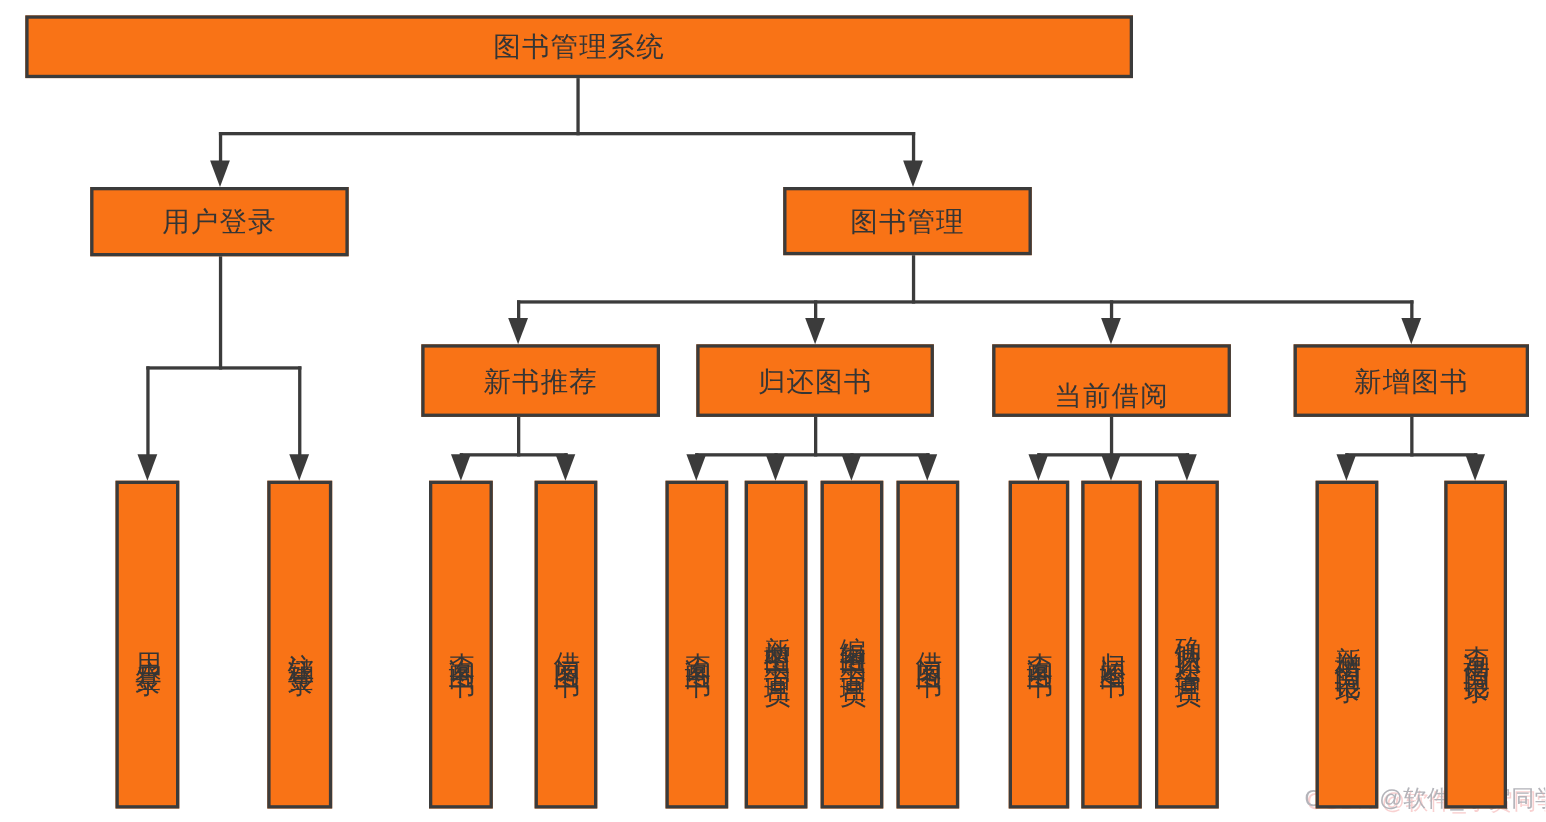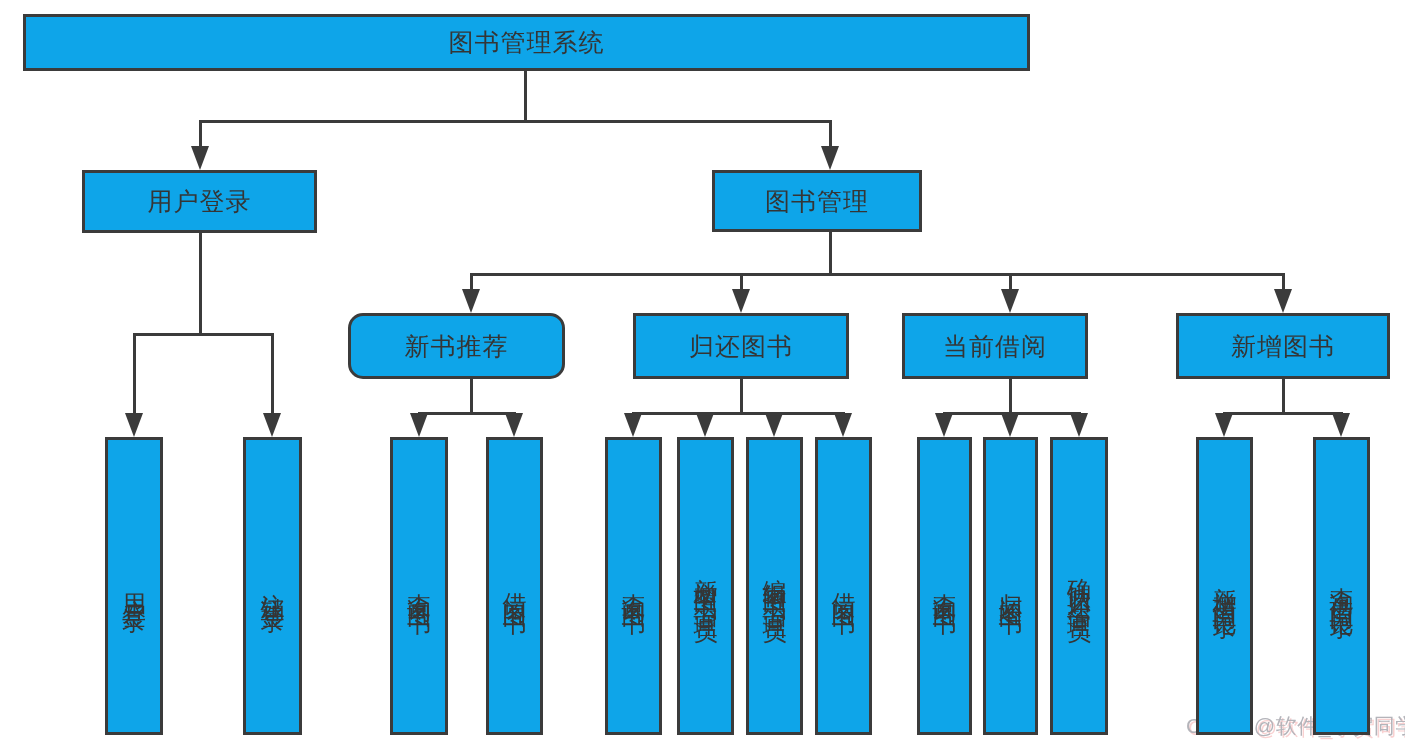--- a/index.html
+++ b/index.html
@@ -13,21 +13,21 @@
     width:1405px;
     height:747px;
     background:#ffffff;
     overflow:hidden;
     font-family:"Liberation Sans", sans-serif;
   }
   .node{
     position:absolute;
     box-sizing:border-box;
     border:3px solid var(--line);
-    background:#0ea5e9;
+    background:#f97316;
     display:flex;
     align-items:center;
     justify-content:center;
   }
   .node.h .label{
     font-size:25px;
     letter-spacing:1px;
     color:var(--text);
     white-space:nowrap;
   }
@@ -65,30 +65,30 @@
 <body>
 
 <div id="stage" style="background: rgb(255, 255, 255);">
   <div class="watermark">CSDN @软件_小贺同学</div>
 <div class="node h" style="left: 23px; top: 14px; width: 1007px; height: 57px;">
       <span class="label">图书管理系统</span>
     </div>
     <div class="node h" style="left: 82px; top: 170px; width: 235px; height: 63px;">
       <span class="label">用户登录</span>
     </div>
-    <div class="node h" style="left: 712px; top: 170px; width: 210px; height: 62px;">
+    <div class="node h" style="left: 712px; top: 170px; width: 226px; height: 62px;">
       <span class="label">图书管理</span>
     </div>
-    <div class="node h" style="left: 348px; top: 313px; width: 217px; height: 66px; border-radius: 15px;">
+    <div class="node h" style="left: 383px; top: 313px; width: 217px; height: 66px;">
       <span class="label">新书推荐</span>
     </div>
     <div class="node h" style="left: 633px; top: 313px; width: 216px; height: 66px;">
       <span class="label">归还图书</span>
     </div>
-    <div class="node h" style="left: 902px; top: 313px; width: 186px; height: 66px;">
+    <div class="node h" style="left: 902px; top: 313px; width: 217px; height: 66px; align-items: flex-end;">
       <span class="label">当前借阅</span>
     </div>
     <div class="node h" style="left: 1176px; top: 313px; width: 214px; height: 66px;">
       <span class="label">新增图书</span>
     </div>
     <div class="node v" style="left: 105px; top: 437px; width: 58px; height: 298px;">
       <span class="label">用户登录</span>
     </div>
     <div class="node v" style="left: 243px; top: 437px; width: 59px; height: 298px;">
       <span class="label">注销登录</span>

